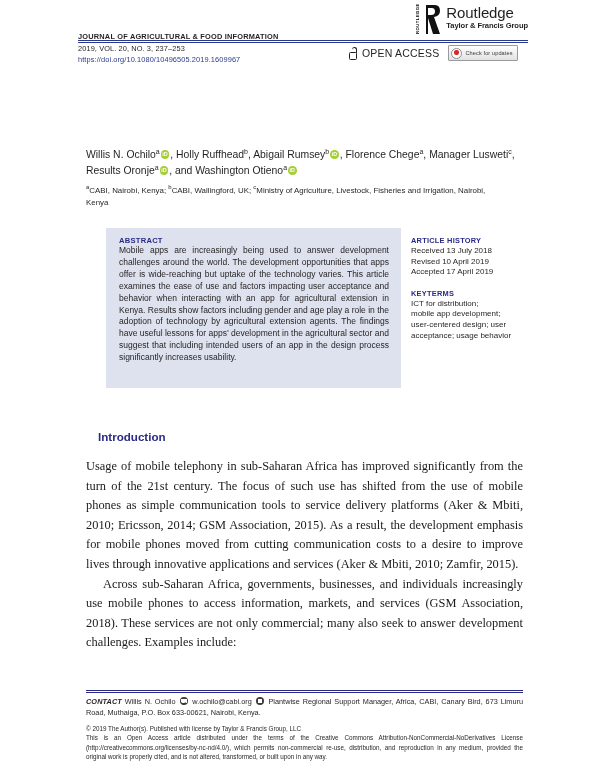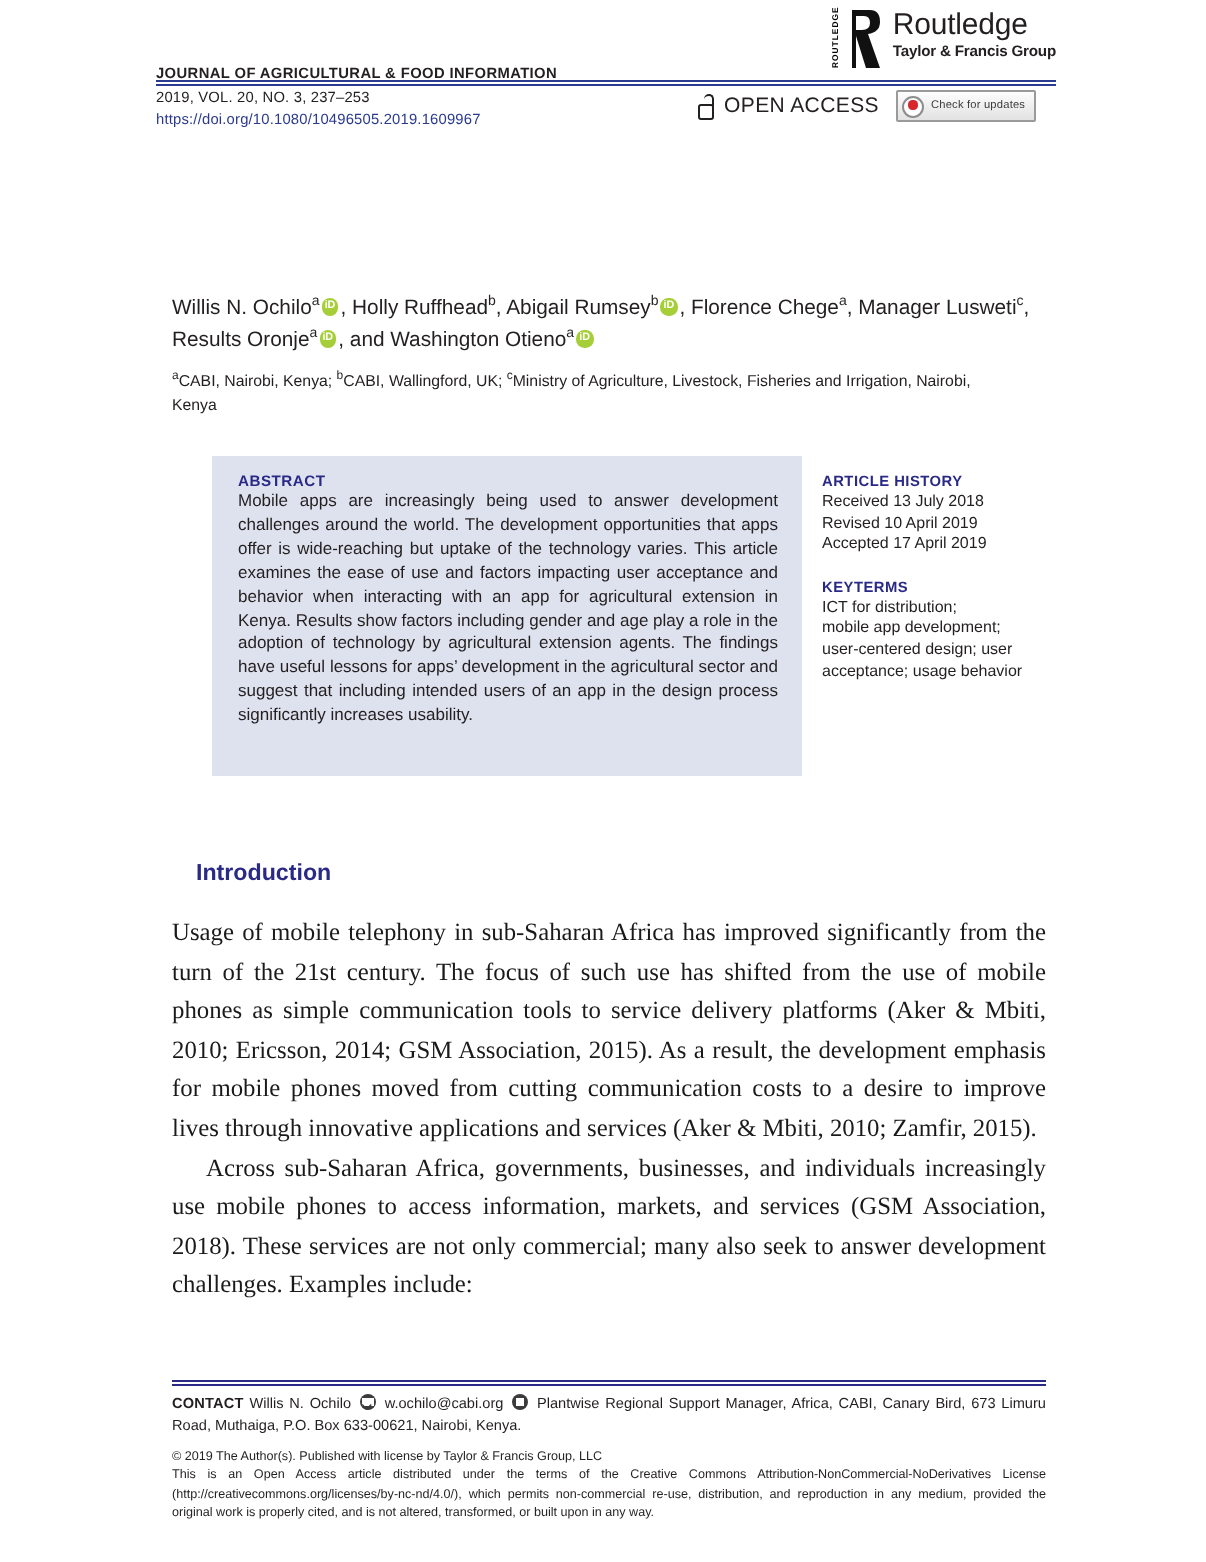--- a/index.html
+++ b/index.html
@@ -338,20 +338,21 @@
     top: 697px;
     width: 437px;
     font-size: 7.3px;
     line-height: 10.6px;
     color: #231f20;
     text-align: justify;
   }
   .contact-label {
     font-weight: bold;
     letter-spacing: 0.1px;
+    font-style: italic;
   }
   .mini-icon {
     display: inline-block;
     width: 8px;
     height: 8px;
     border-radius: 50%;
     background: #3b3b3b;
     position: relative;
     vertical-align: -1px;
     margin: 0 1.5px;

